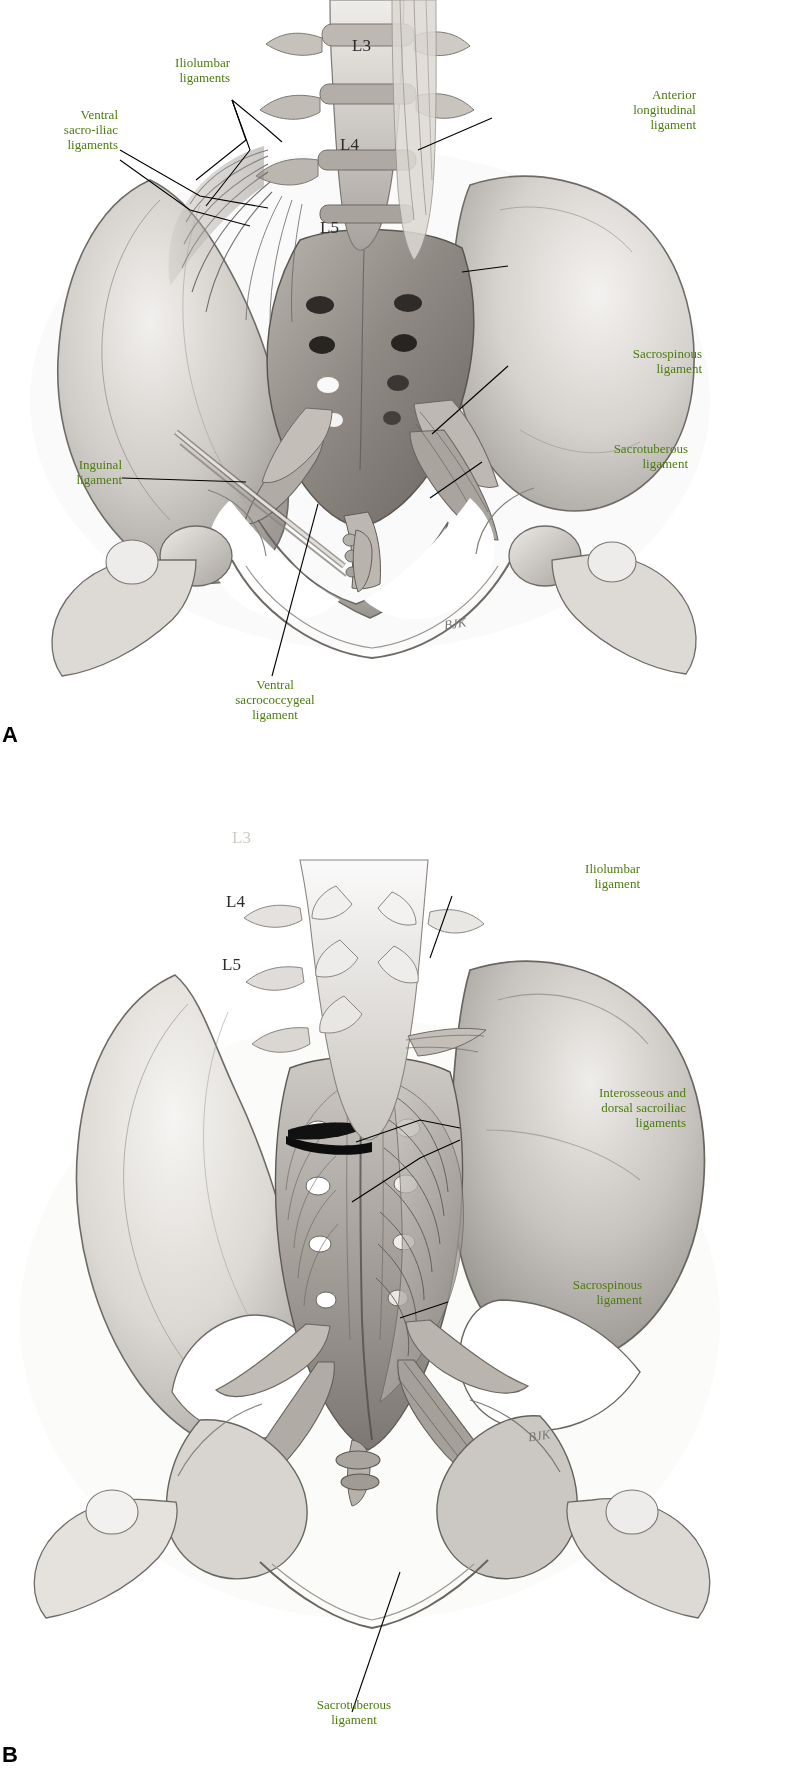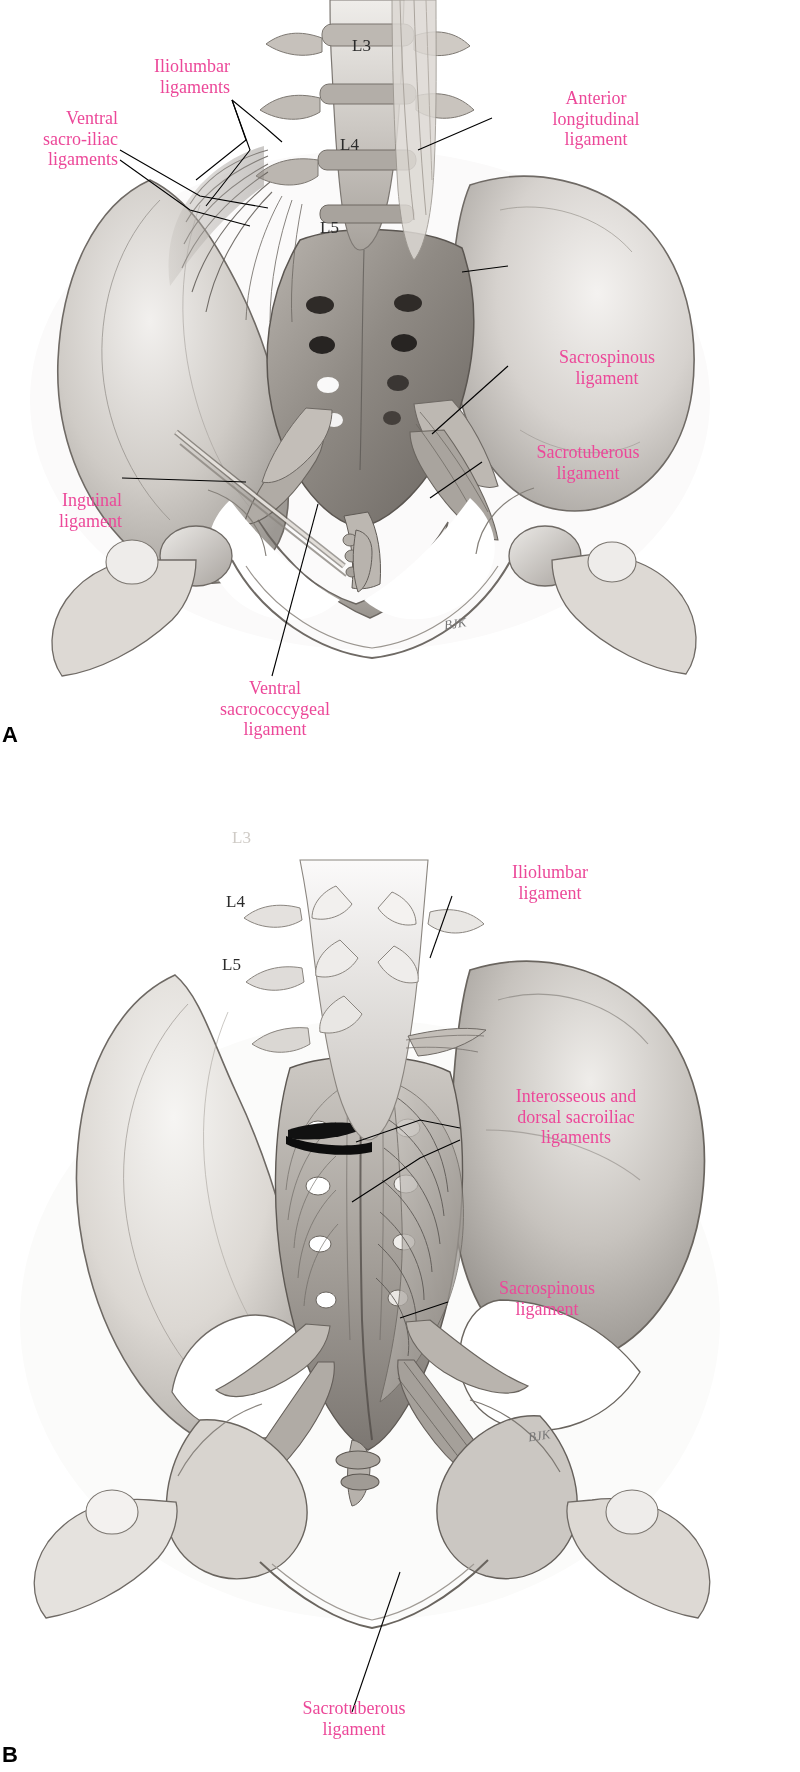--- a/index.html
+++ b/index.html
@@ -34,26 +34,26 @@
 
   .art {
     position: absolute;
     overflow: hidden;
   }
   .art svg { display: block; }
 
   .label {
     position: absolute;
     font-family: "Liberation Serif", serif;
-    font-size: 18px;
+    font-size: 13px;
     line-height: 1.14;
-    color: #ec4899;
+    color: #4d7c0f;
     white-space: pre-line;
   }
-  .label.right { text-align: center; }
+  .label.right { text-align: right; }
   .label.left { text-align: right; }
   .label.center { text-align: center; }
 
   .vert-label {
     position: absolute;
     font-family: "Liberation Serif", serif;
     font-size: 17px;
     color: #2b2b2b;
   }
 
@@ -253,21 +253,21 @@
   <div class="label left" style="left:0px; top:108px; width:118px;">Ventral
 sacro-iliac
 ligaments</div>
   <div class="label right" style="left:496px; top:88px; width:200px;">Anterior
 longitudinal
 ligament</div>
   <div class="label right" style="left:512px; top:347px; width:190px;">Sacrospinous
 ligament</div>
   <div class="label right" style="left:488px; top:442px; width:200px;">Sacrotuberous
 ligament</div>
-  <div class="label left" style="left:10px; top:458px; width:112px;margin-top:32px;">Inguinal
+  <div class="label left" style="left:10px; top:458px; width:112px;">Inguinal
 ligament</div>
   <div class="label center" style="left:190px; top:678px; width:170px;">Ventral
 sacrococcygeal
 ligament</div>
 
   <div class="sig" style="left:444px; top:616px;">BJK</div>
 
   <div class="panel-letter" style="left:2px; top:722px;">A</div>
 </div>
 

